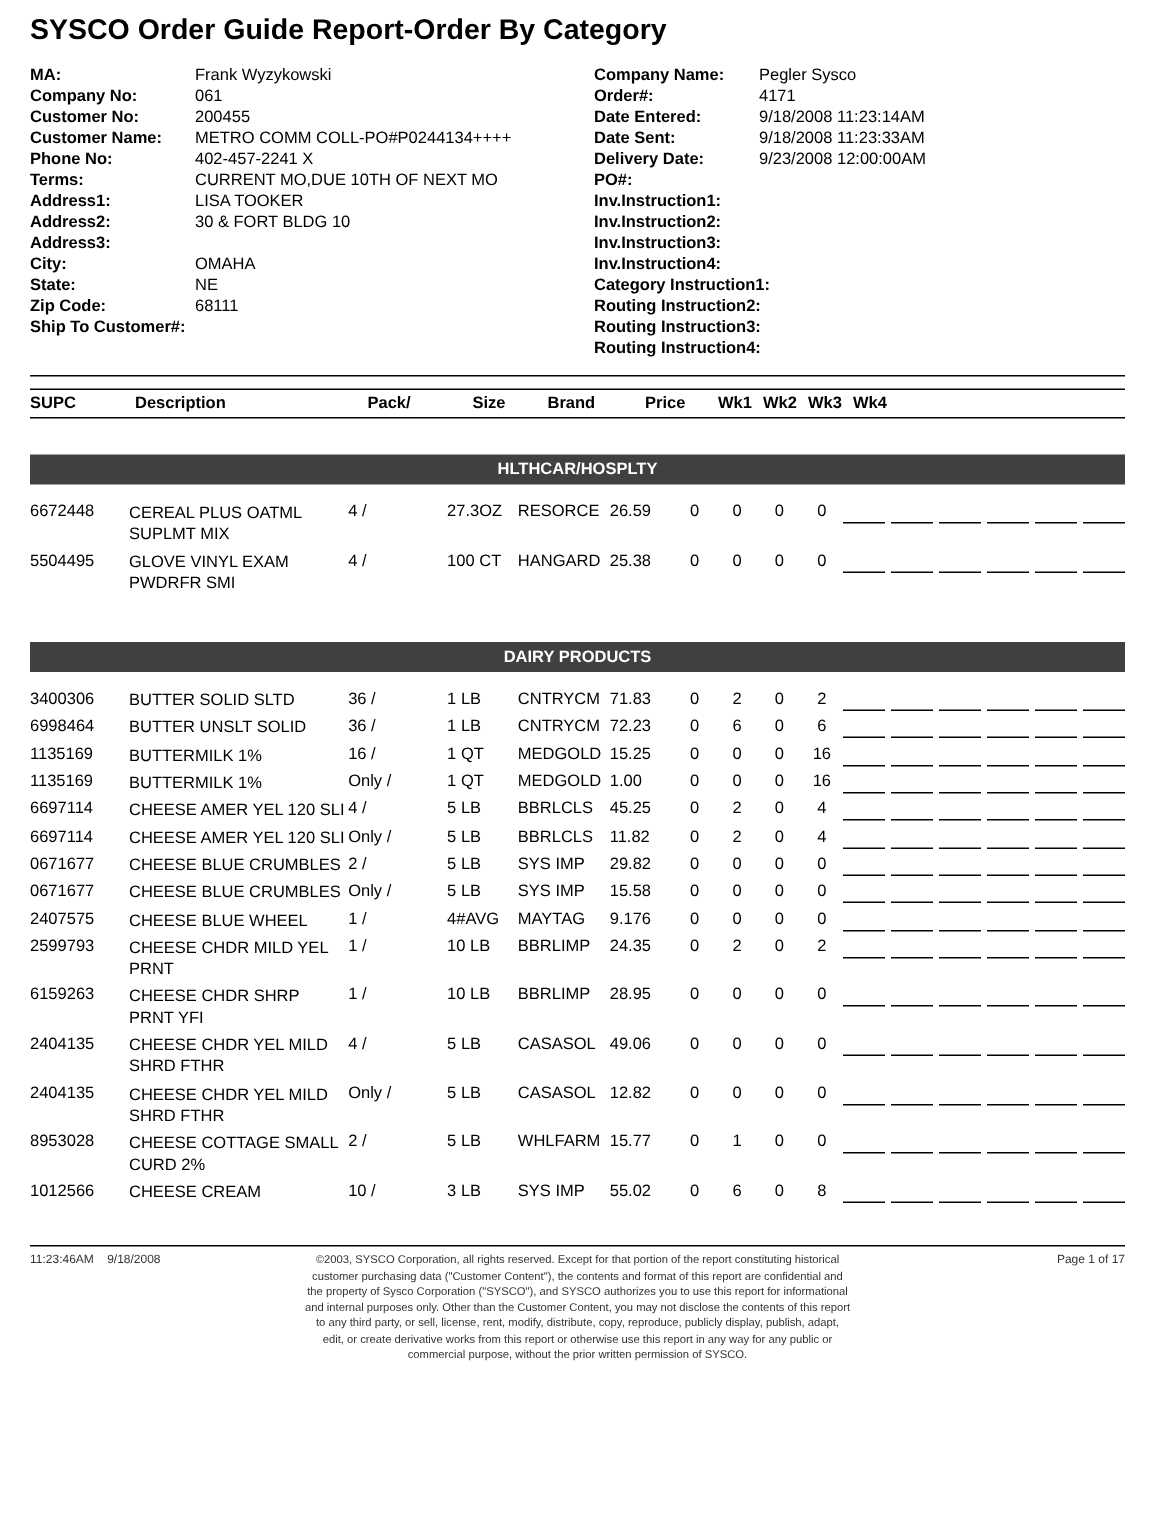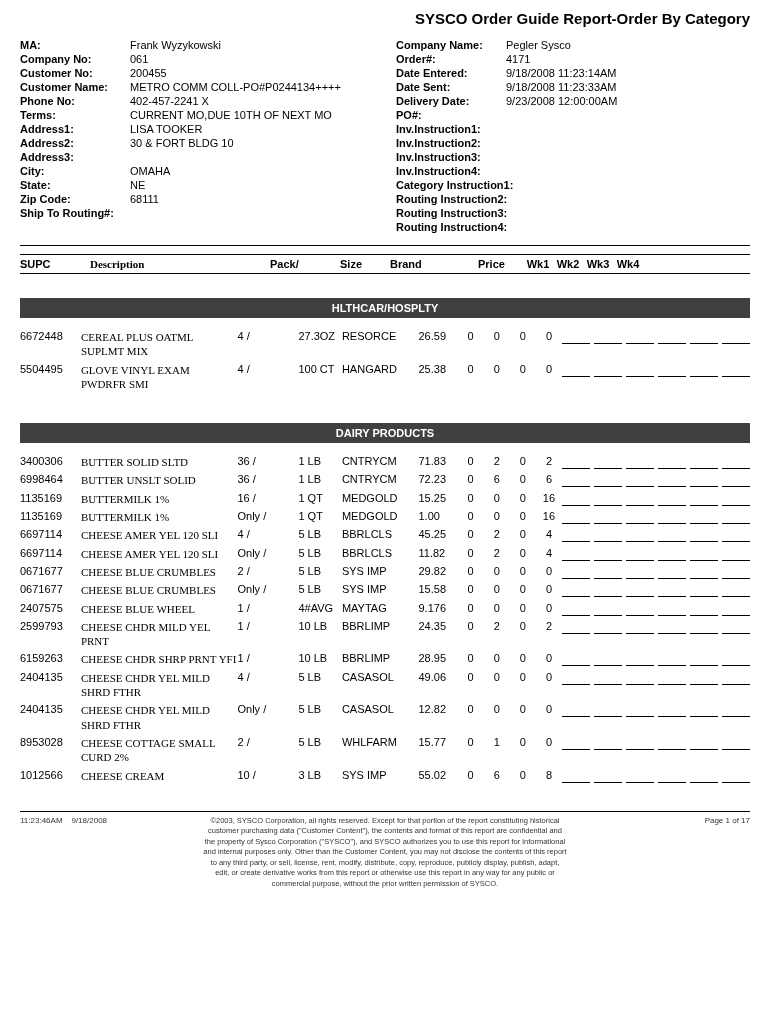--- a/index.html
+++ b/index.html
@@ -6,22 +6,22 @@
     body {
       font-family: Arial, sans-serif;
       font-size: 11px;
       background: #fff;
       color: #000;
       width: 770px;
       min-height: 1024px;
       padding: 10px 20px;
     }
     h1 {
-      text-align: right;
-      font-size: 15px;
+      text-align: left;
+      font-size: 19px;
       font-weight: bold;
       margin-bottom: 12px;
     }
     .header-section {
       display: flex;
       gap: 22px;
       margin-bottom: 10px;
     }
     .header-col {
       flex: 1;
@@ -45,24 +45,24 @@
     }
     .column-headers {
       display: flex;
       border-top: 1px solid #000;
       border-bottom: 1px solid #000;
       padding: 3px 0;
       font-weight: bold;
       margin-bottom: 11px;
     }
     .col-supc { width: 70px; }
-    .col-desc { width: 180px; font-family: Liberation Serif, serif; }
+    .col-desc { width: 155px; }
     .col-pack { width: 70px; }
     .col-size { width: 50px; }
-    .col-brand { width: 88px; }
+    .col-brand { width: 65px; }
     .col-price { width: 45px; }
     .col-wk { width: 30px; text-align: center; }
     .col-lines { flex: 1; }
 
     .section-header {
       background: #404040;
       color: #fff;
       text-align: center;
       font-weight: bold;
       padding: 4px;
@@ -164,21 +164,21 @@
       </div>
       <div class="header-row">
         <span class="header-label">State:</span>
         <span class="header-value">NE</span>
       </div>
       <div class="header-row">
         <span class="header-label">Zip Code:</span>
         <span class="header-value">68111</span>
       </div>
       <div class="header-row">
-        <span class="header-label">Ship To Routing#:</span>
+        <span class="header-label">Ship To Customer#:</span>
         <span class="header-value"></span>
       </div>
     </div>
   <div class="header-col" id="header-right">
       <div class="header-row">
         <span class="header-label">Company Name:</span>
         <span class="header-value">Pegler Sysco</span>
       </div>
       <div class="header-row">
         <span class="header-label">Order#:</span>

